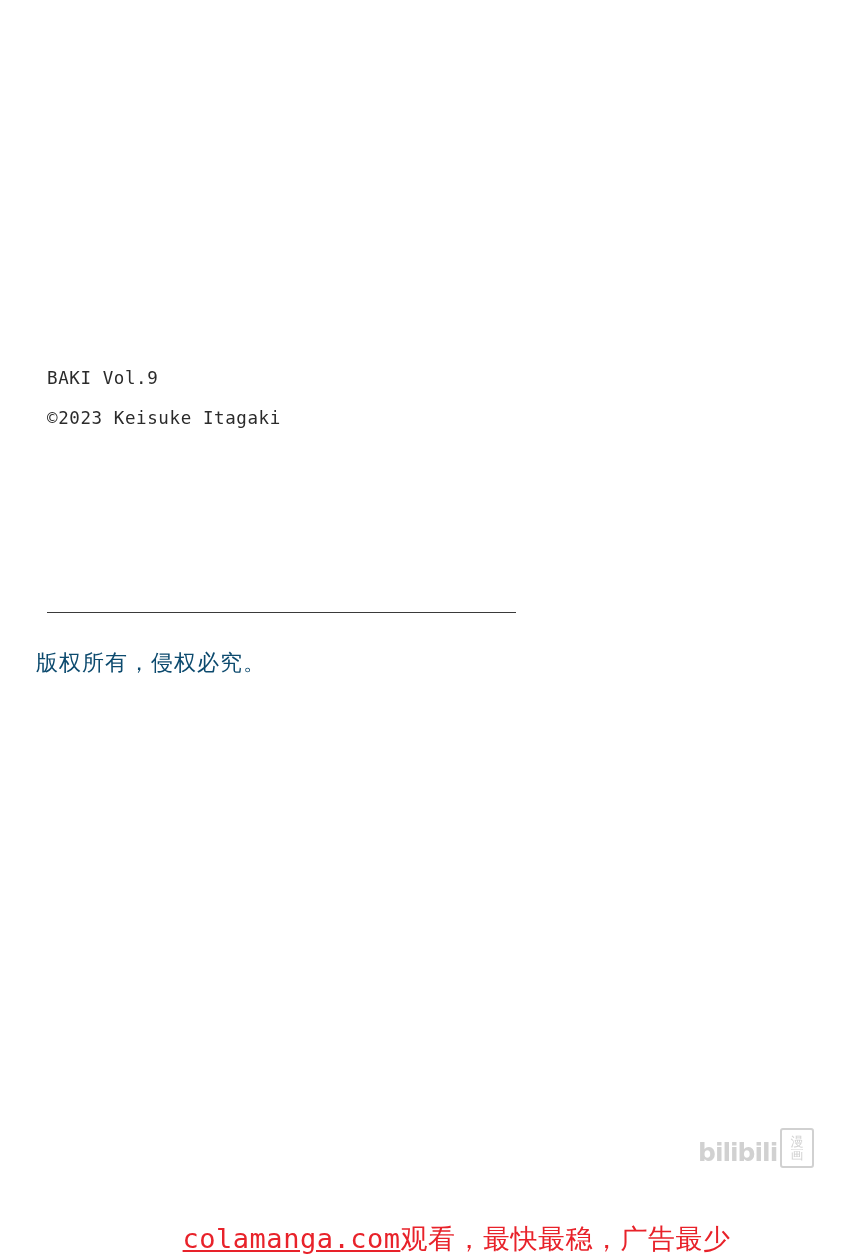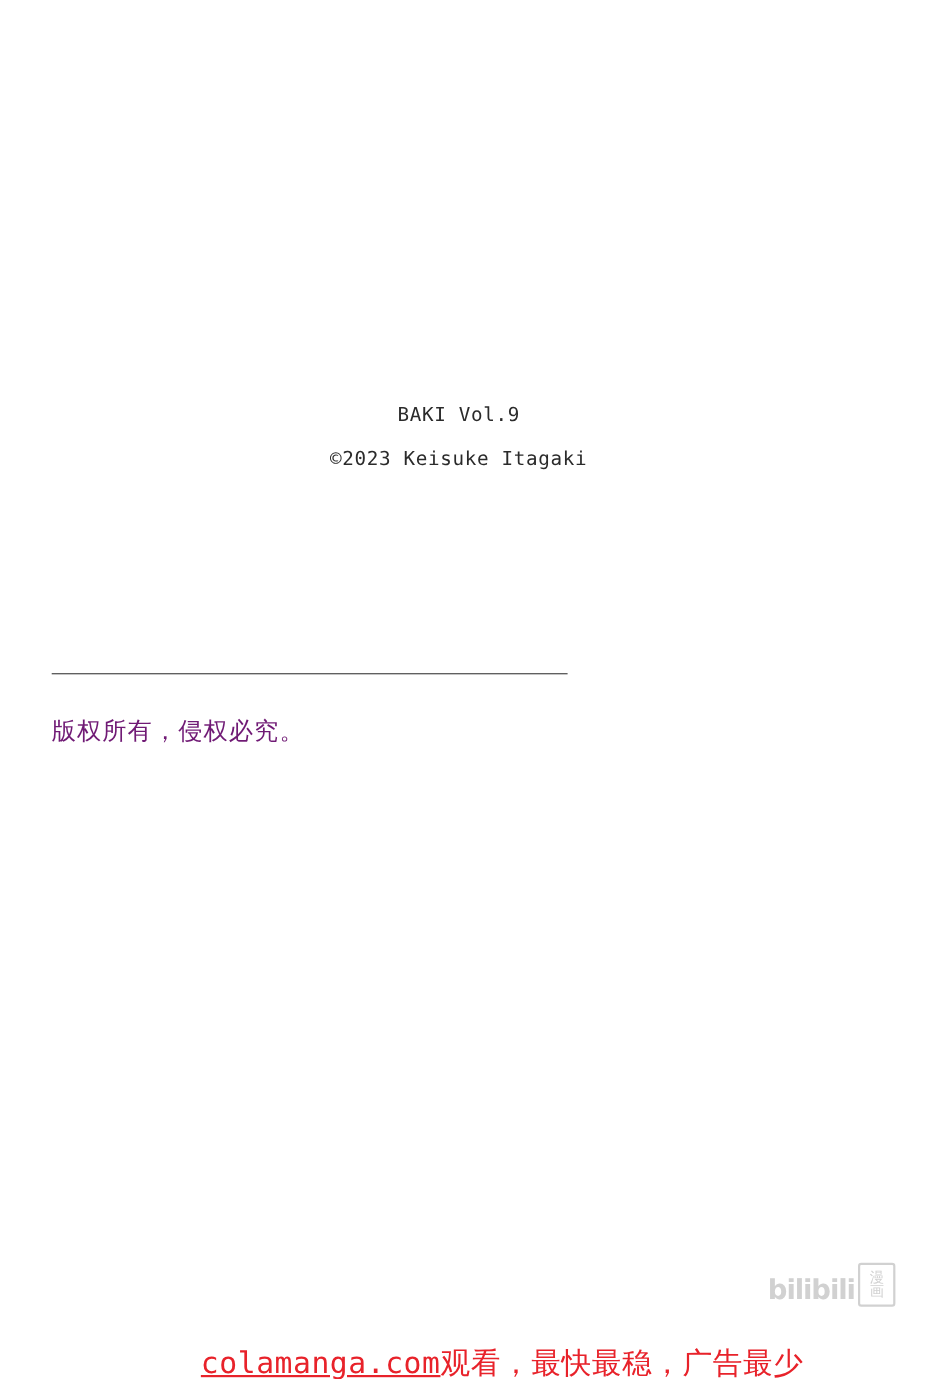--- a/index.html
+++ b/index.html
@@ -20,21 +20,20 @@
     position: absolute;
     inset: 0;
     background: #ffffff;
   }
 
   .copyright-block {
     position: absolute;
     left: 47px;
     top: 358px;
     width: 740px;
-    text-align: center;
   }
 
   .copyright-line {
     font-family: "DejaVu Sans Mono", monospace;
     font-size: 17.5px;
     line-height: 40px;
     letter-spacing: 0.6px;
     color: #2b2b2b;
     white-space: pre;
   }
@@ -43,43 +42,42 @@
     position: absolute;
     left: 47px;
     top: 612px;
     width: 469px;
     height: 0;
     border-top: 1px solid #3a3a3a;
   }
 
   .rights-cn {
     position: absolute;
-    left: 47px;
+    left: 36px;
     top: 648px;
-    font-family: Liberation Sans, sans-serif;
+    font-family: Liberation Mono, monospace;
     font-size: 22px;
     line-height: 34px;
-    color: #701a75;
+    color: #0c4a6e;
     letter-spacing: 1px;
     white-space: pre;
   }
 
   
   .bili-logo {
     position: absolute;
     right: 32px;
     top: 1126px;
     width: 116px;
     height: 44px;
     display: flex;
     align-items: center;
     justify-content: flex-end;
     gap: 3px;
     opacity: 0.85;
-    margin-top: 20px;
   }
   .bili-word {
     font-family: "DejaVu Sans", sans-serif;
     font-size: 25px;
     font-weight: bold;
     color: #c9c9c9;
     letter-spacing: -1px;
     line-height: 1;
     position: relative;
     top: 4px;

